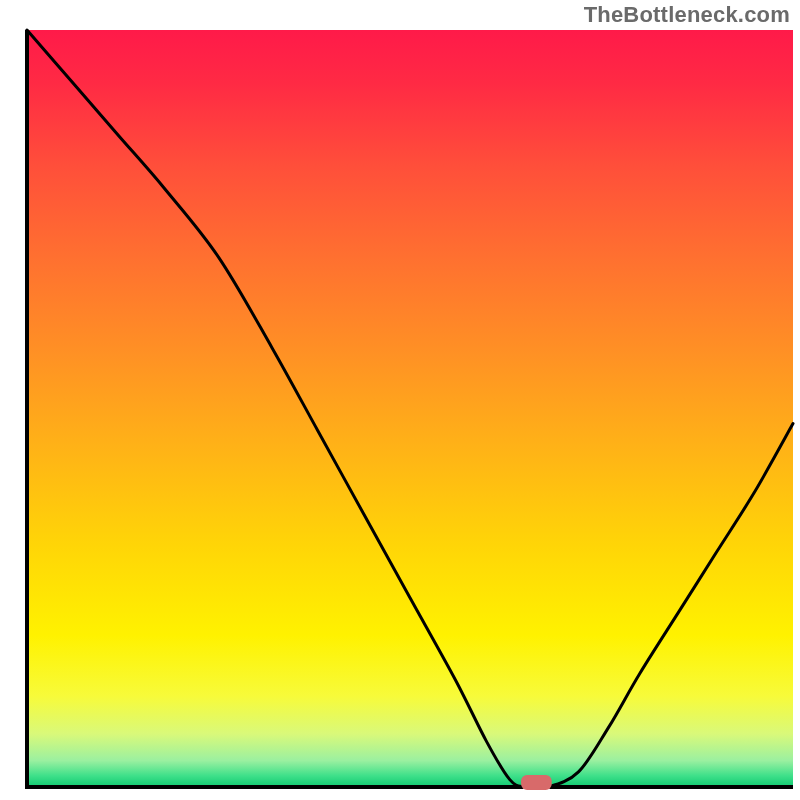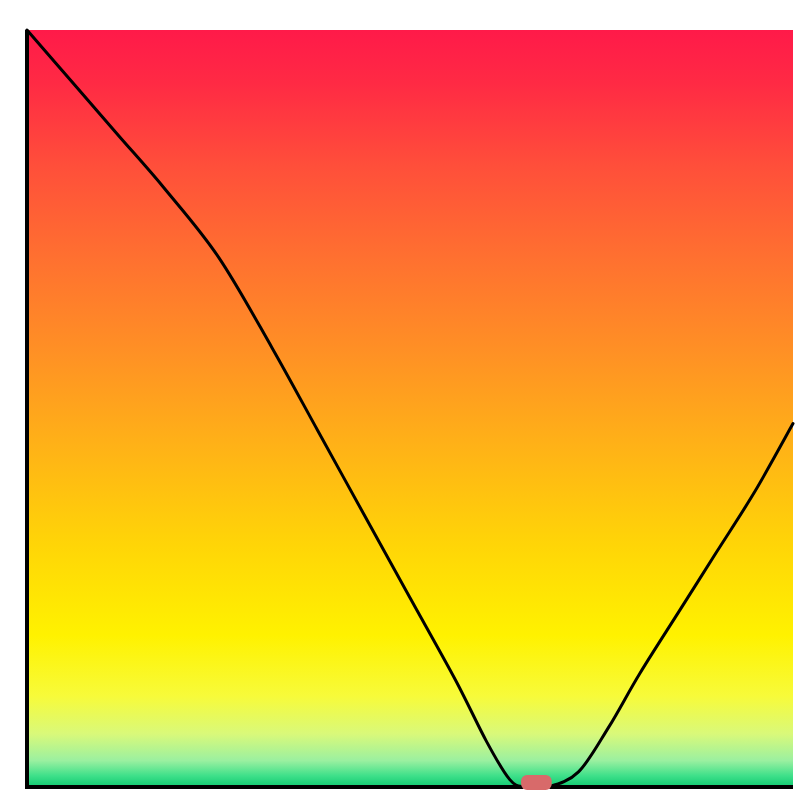--- a/index.html
+++ b/index.html
@@ -27,20 +27,21 @@
     z-index: 20;
   }
   svg {
     display: block;
   }
 </style>
 </head>
 <body>
 
 <div class="chart-container">
+  <div class="watermark">TheBottleneck.com</div>
 
   <svg id="chart-svg" width="800" height="800" viewBox="0 0 800 800">
     <defs>
       <linearGradient id="bg-grad" x1="0" y1="0" x2="0" y2="1">
           <stop offset="0.00%" stop-color="#ff1a49"></stop>
           <stop offset="7.00%" stop-color="#ff2a44"></stop>
           <stop offset="18.00%" stop-color="#ff4f3a"></stop>
           <stop offset="30.00%" stop-color="#ff7030"></stop>
           <stop offset="42.00%" stop-color="#ff8f25"></stop>
           <stop offset="55.00%" stop-color="#ffb217"></stop>

